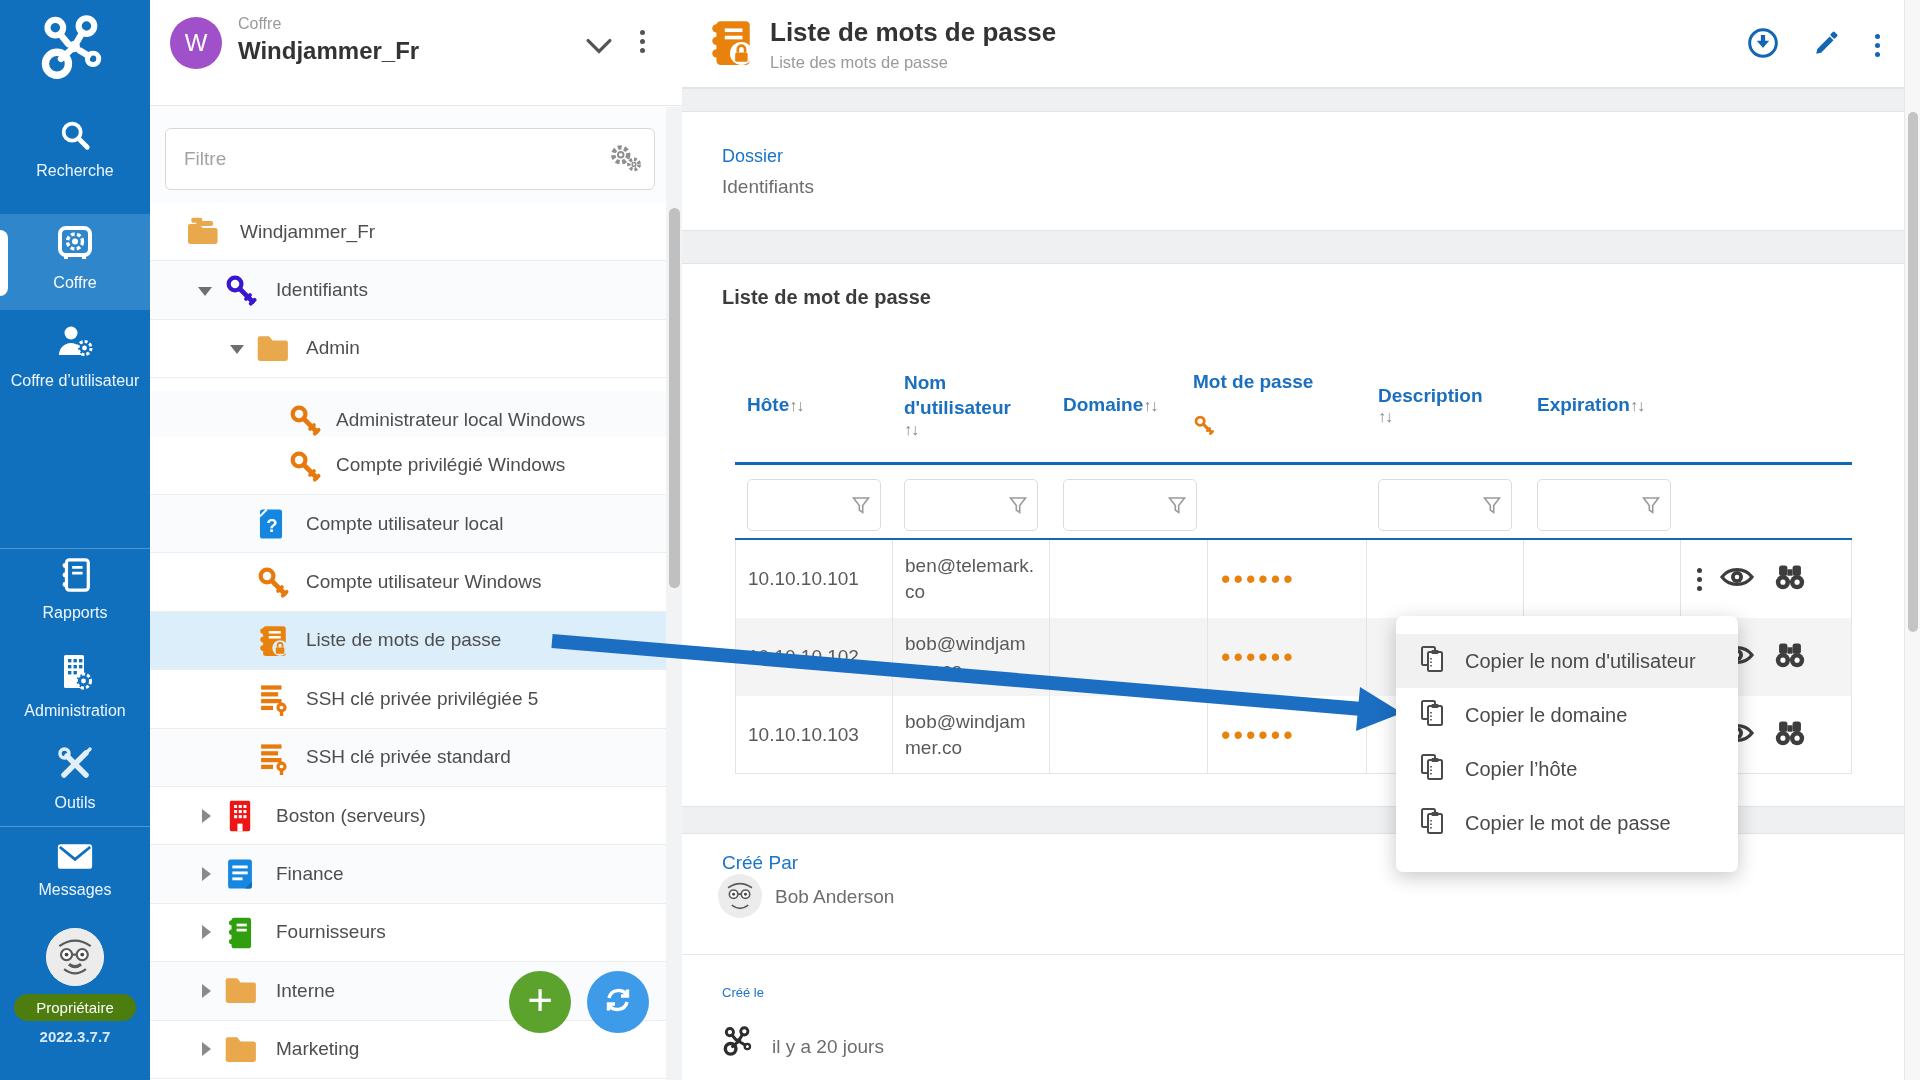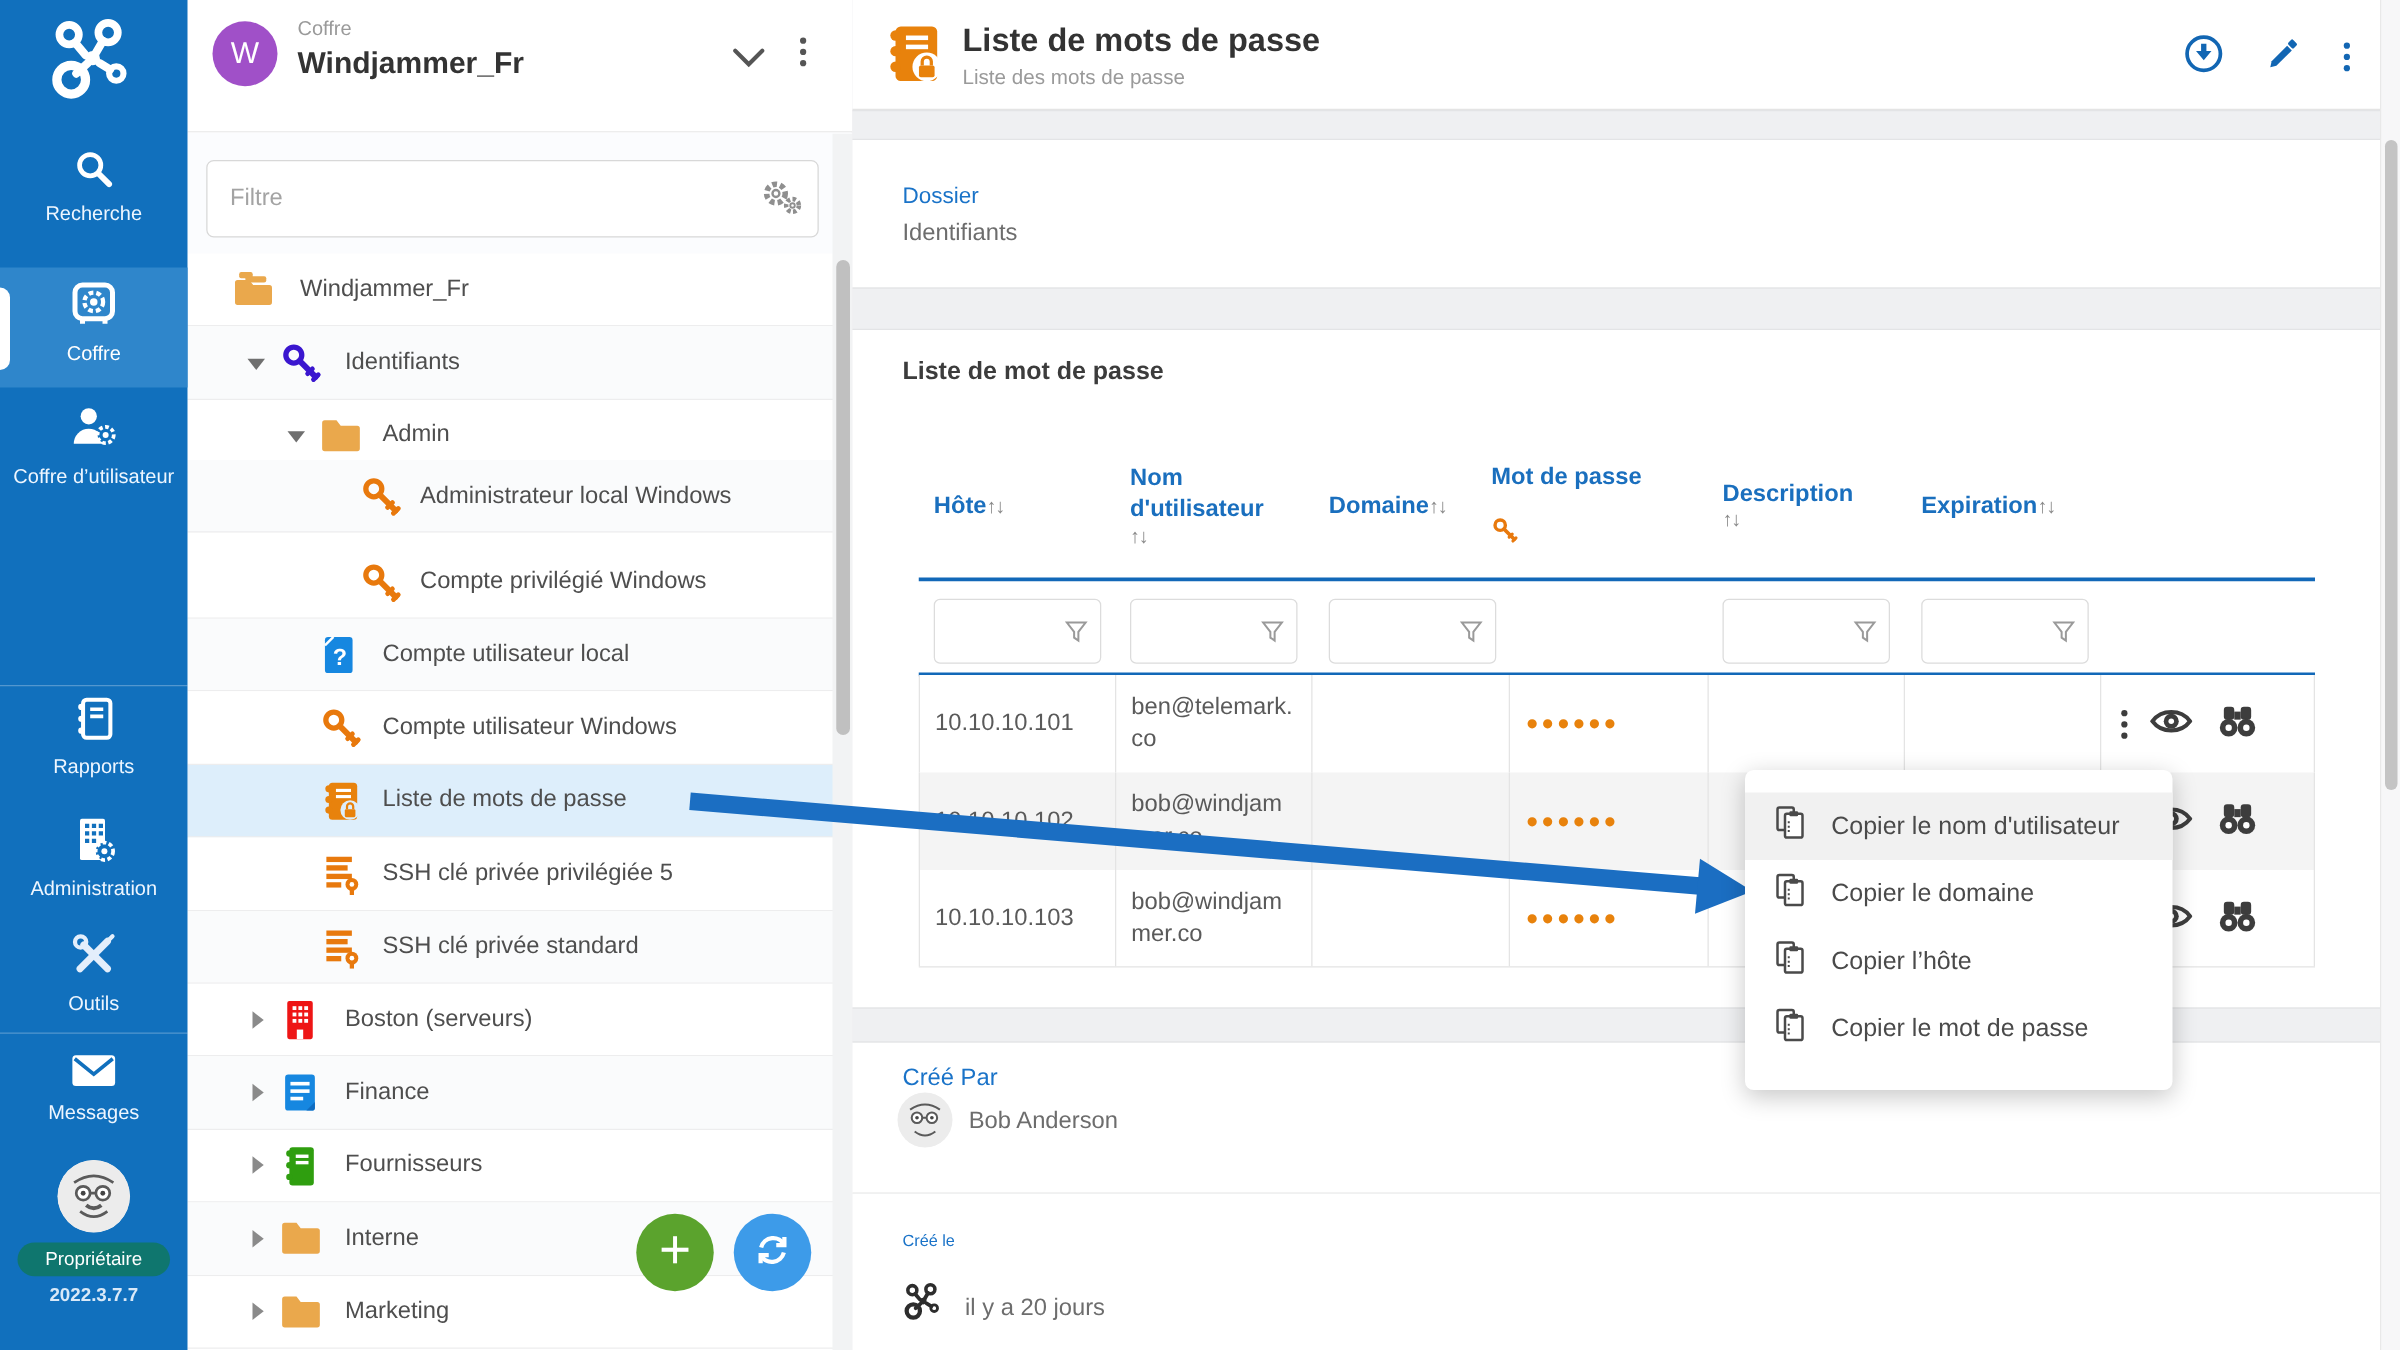--- a/index.html
+++ b/index.html
@@ -8,21 +8,21 @@
        font-family:"Liberation Sans","DejaVu Sans",sans-serif;color:#4a4a4a;}
   .abs{position:absolute;}
 
   
   .sidebar{position:absolute;left:0;top:0;width:150px;height:1080px;background:#1170bd;z-index:5;}
   .sb-item{position:absolute;left:0;width:150px;text-align:center;color:#eef6ff;font-size:16px;}
   .sb-item .lbl{display:block;margin-top:5px;line-height:1.22;}
   .sb-active{position:absolute;left:0;top:214px;width:150px;height:96px;background:#2f86cb;}
   .sb-tab{position:absolute;left:-8px;top:230px;width:16px;height:66px;background:#fff;border-radius:8px;z-index:6;}
   .sb-divider{position:absolute;left:0;width:150px;height:1px;background:rgba(255,255,255,.28);}
-  .sb-badge{position:absolute;left:14px;top:994px;width:122px;height:27px;background:#0f766e;color:#fff;
+  .sb-badge{position:absolute;left:14px;top:994px;width:122px;height:27px;background:#4d7c0f;color:#fff;
             border-radius:14px;font-size:15px;line-height:27px;text-align:center;}
   .sb-version{position:absolute;left:0;top:1028px;width:150px;text-align:center;color:#d9e9f8;font-size:15px;font-weight:bold;}
   .sb-avatar{position:absolute;left:46px;top:928px;width:58px;height:58px;border-radius:50%;overflow:hidden;background:#f0f0f0;}
 
   
   .tree-panel{position:absolute;left:150px;top:0;width:532px;height:1080px;background:#fff;border-right:1px solid #d9dde1;}
   .tp-header{position:absolute;left:0;top:0;width:532px;height:106px;background:#fff;border-bottom:1px solid #e7e7e7;}
   .tp-avatar{position:absolute;left:20px;top:17px;width:52px;height:52px;border-radius:50%;background:#a050c8;
              color:#fff;font-size:24px;text-align:center;line-height:52px;}
   .tp-type{position:absolute;left:88px;top:15px;font-size:16px;color:#9a9a9a;}
@@ -295,21 +295,21 @@
     <div class="trow" style="top:319.8px;">
       <span class="tri tri-down" style="left:80px;"></span>
       <span class="ticon" style="left:106px;top:14px;">
         <svg width="34" height="30" viewBox="0 0 40 34">
             <path d="M2 4.5 a2.5 2.5 0 0 1 2.5 -2.5 h11 l4 5 h15.5 a2.5 2.5 0 0 1 2.5 2.5 v19 a2.5 2.5 0 0 1 -2.5 2.5 h-30.5 a2.5 2.5 0 0 1 -2.5 -2.5 Z" fill="#eaa84c"></path>
           </svg>
       </span>
       <span class="lbl tlabel" style="left:156px;">Admin</span>
     </div>
 
-    <div class="trow alt" style="top:368px;">
+    <div class="trow alt" style="top:391px;">
       <span class="ticon" style="left:138px;top:12px;">
         <svg width="34" height="34" viewBox="0 0 40 40">
             <g stroke="#e8790d" fill="none" stroke-linecap="round">
               <circle cx="13" cy="13" r="7.5" stroke-width="5"></circle>
               <path d="M18.5 18.5 L33.5 33.5" stroke-width="5.5"></path>
               <path d="M26 30.5 l4.5 -4.5 M31.5 36 l4.5 -4.5" stroke-width="4.5"></path>
             </g>
           </svg>
       </span>
       <span class="lbl tlabel" style="left:186px;">Administrateur local Windows</span>

